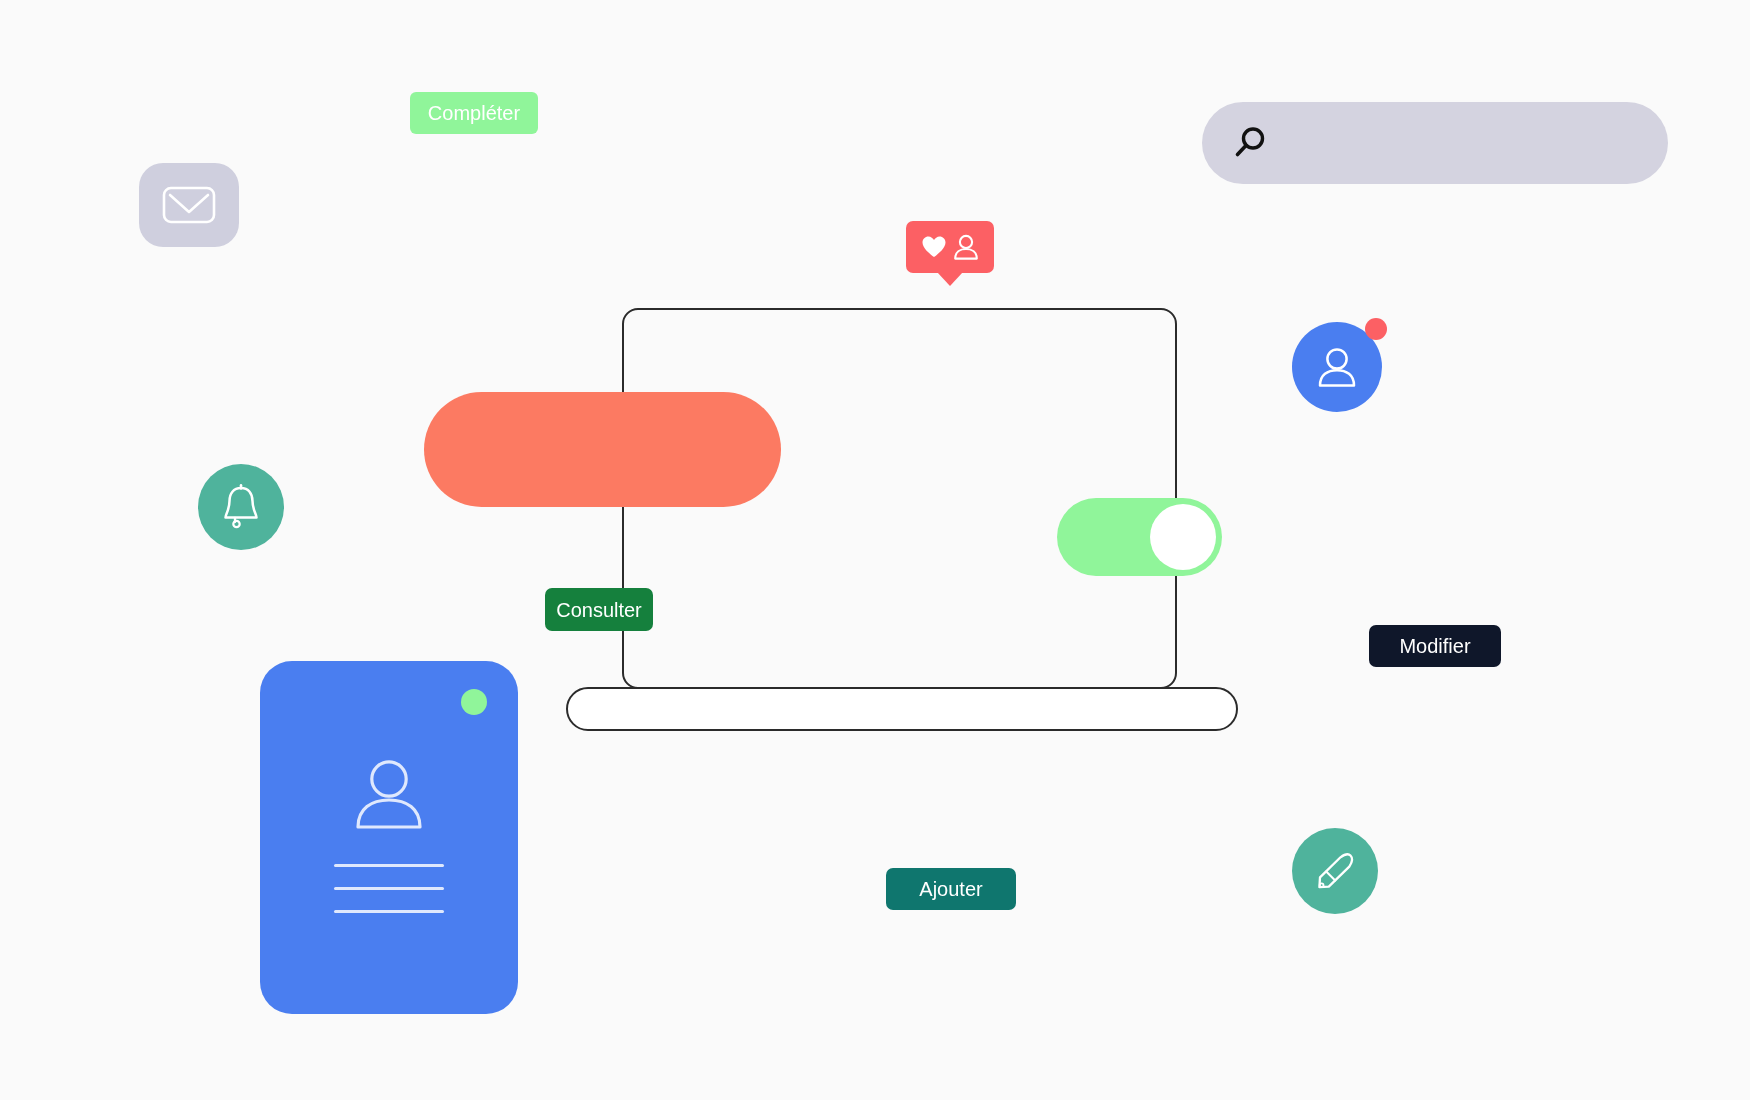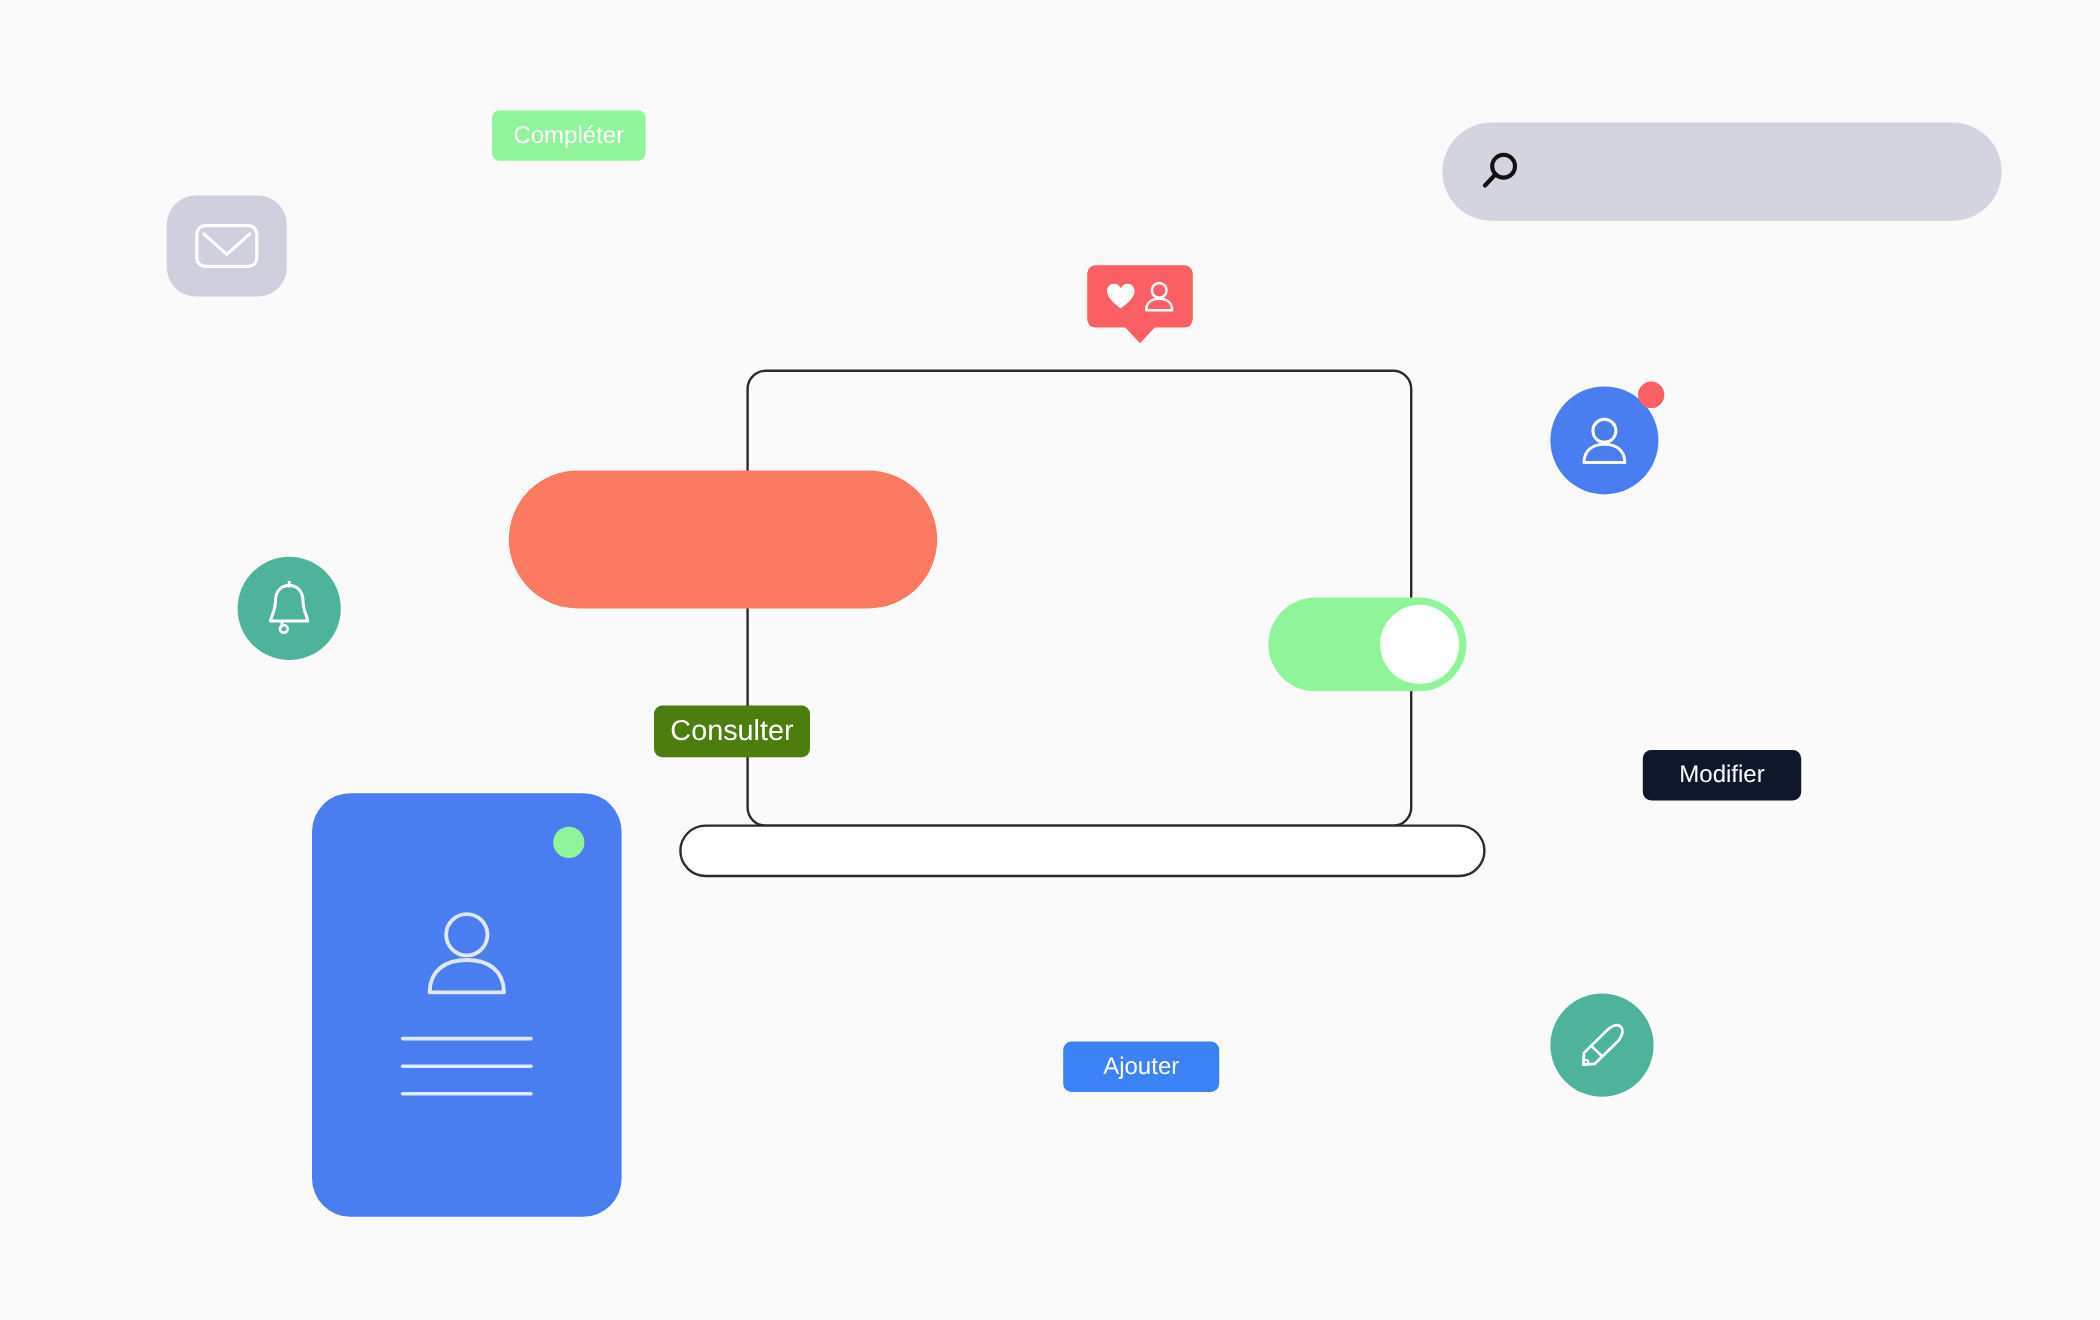--- a/index.html
+++ b/index.html
@@ -95,22 +95,22 @@
     left:1057px; top:498px; width:165px; height:78px;
     background:#90f59a; border-radius:39px;
   }
   #toggle-knob {
     position:absolute; right:6px; top:6px;
     width:66px; height:66px; border-radius:50%; background:#ffffff;
   }
 
   
   #consulter-btn {
-    left:545px; top:588px; width:130px; height:43px;
-    background:#4d7c0f; border-radius:7px; font-size:24px;
+    left:545px; top:588px; width:108px; height:43px;
+    background:#15803d; border-radius:7px; font-size:20px;
   }
 
   
   #modifier-btn {
     left:1369px; top:625px; width:132px; height:42px;
     background:#0f172a; border-radius:7px; font-size:20px;
   }
 
   
   #profile-card {
@@ -126,21 +126,21 @@
   }
   #profile-lines {
     position:absolute; left:50%; top:203px; transform:translateX(-50%);
     width:110px; display:flex; flex-direction:column; gap:20px;
   }
   #profile-lines .line { height:3px; background:#dfe8fd; border-radius:2px; }
 
   
   #ajouter-btn {
     left:886px; top:868px; width:130px; height:42px;
-    background:#3b82f6; border-radius:7px; font-size:20px;
+    background:#0f766e; border-radius:7px; font-size:20px;
   }
 
   
   #pen-circle {
     left:1292px; top:828px; width:86px; height:86px;
     background:#4fb39c; border-radius:50%;
     display:flex; align-items:center; justify-content:center;
   }
 </style>
 </head>

